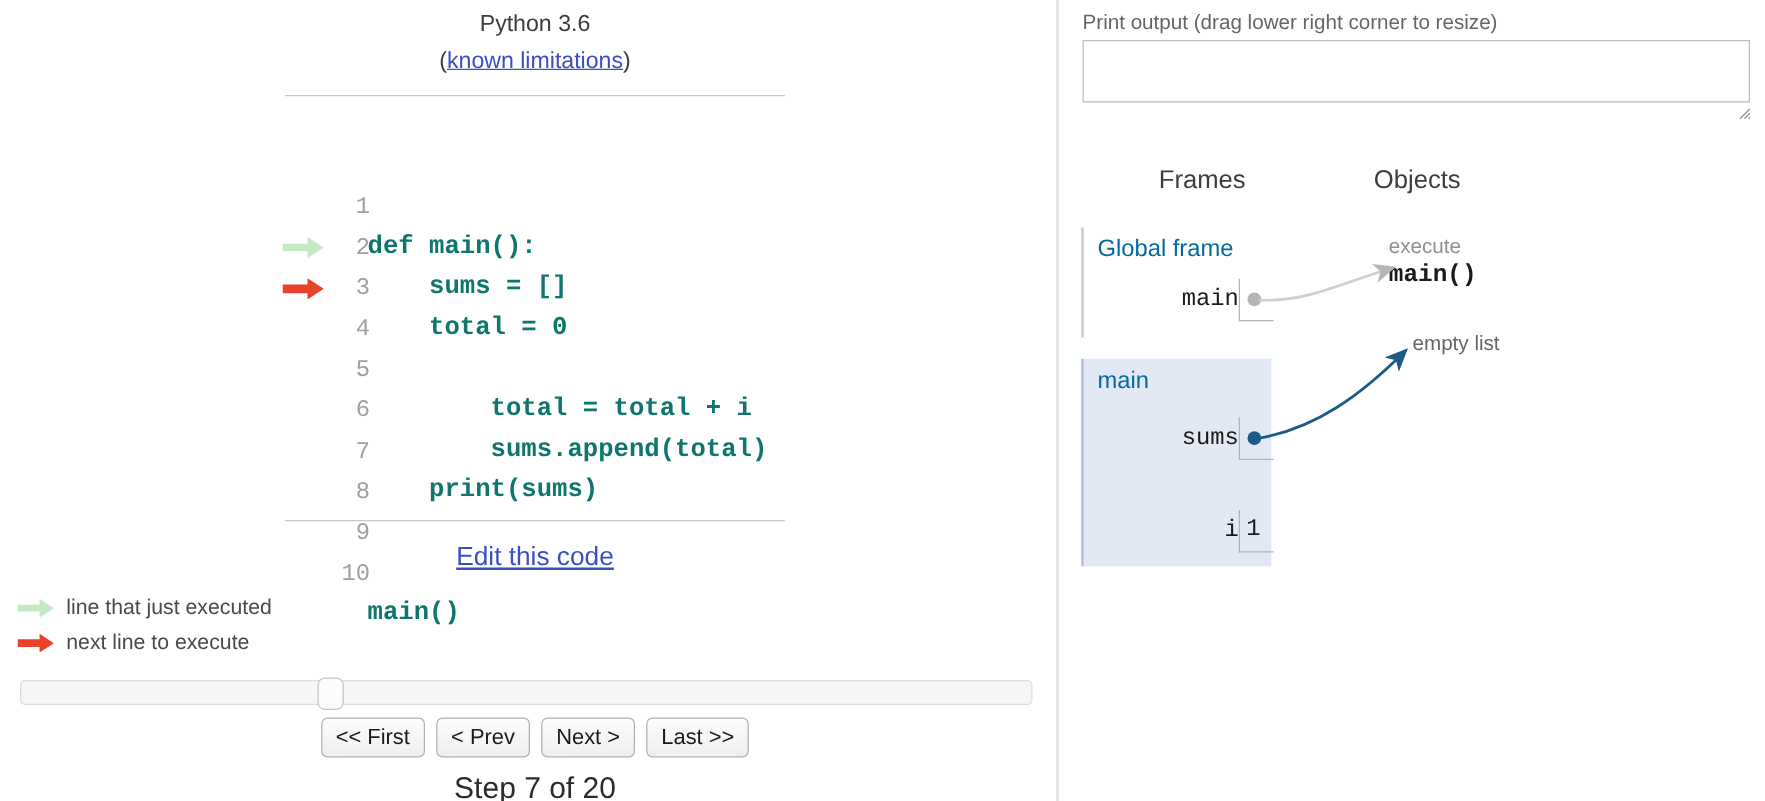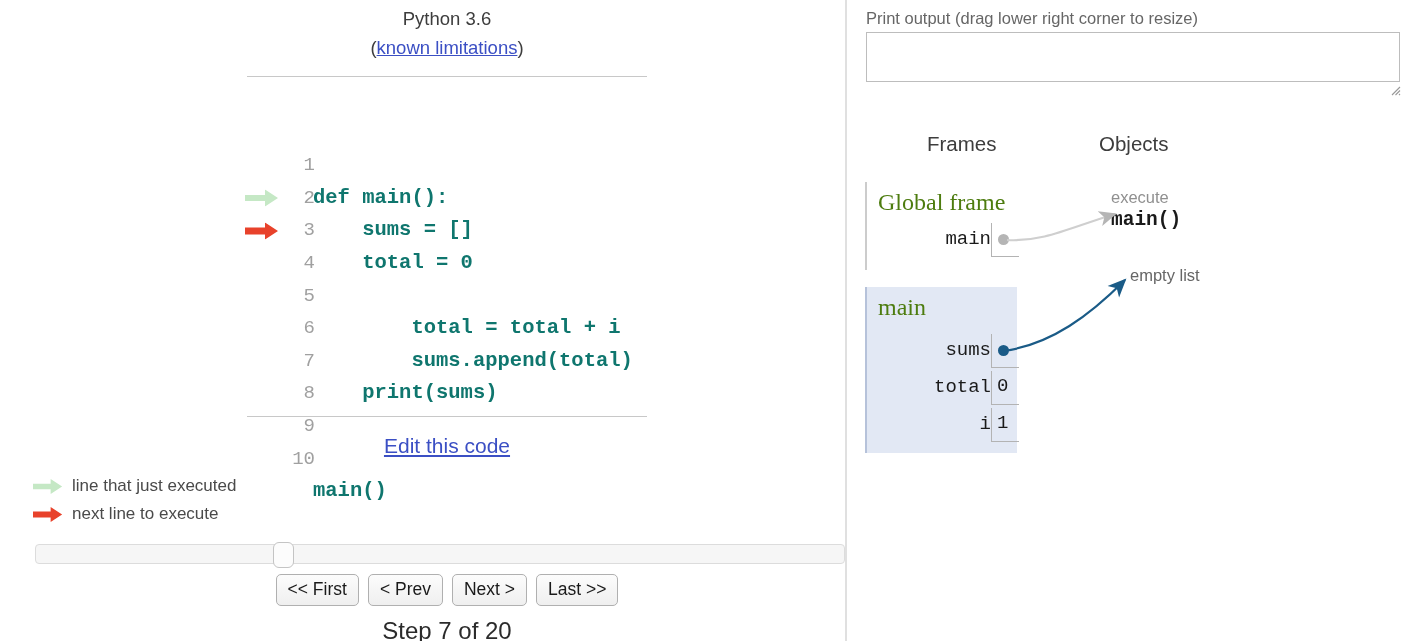--- a/index.html
+++ b/index.html
@@ -15,21 +15,20 @@
     font-family: "Liberation Sans", sans-serif;
     color: #3d3d3d;
   }
 
   
   #left-panel {
     position: absolute;
     left: 0; top: 0;
     width: 845px;
     height: 641px;
-    margin-left: 19px;
   }
   #vertical-divider {
     position: absolute;
     left: 845px; top: 0;
     width: 2px;
     height: 641px;
     background: #e0e0e0;
   }
 
   
@@ -235,23 +234,23 @@
   }
   #main-frame {
     left: 18px; top: 287px;
     width: 152px; height: 166px;
     background: #e2e8f4;
     border-left: 2px solid #b6c2da;
   }
   .frame-title {
     position: absolute;
     left: 11px; top: 7px;
-    font-size: 24px;
-    color: #4d7c0f;
-    font-family: Liberation Serif, serif;
+    font-size: 19px;
+    color: #0369a1;
+    font-family: Liberation Sans, sans-serif;
   }
   .var-row {
     position: absolute;
     left: 0;
     width: 152px;
     height: 37px;
   }
   .var-name {
     position: absolute;
     right: 28px;
@@ -453,26 +452,20 @@
       </span>
     </div>
   </div>
 
   <div class="frame" id="main-frame">
     <div class="frame-title">main</div>
     <div class="var-row" style="top:47px;">
       <span class="var-name">sums</span>
       <span class="var-cell">
         <span class="ptr-dot" style="background:#1a5b87;"></span>
-      </span>
-    </div>
-    <div class="var-row" style="top:84px;">
-      <span class="var-name">total</span>
-      <span class="var-cell">
-        <span class="var-val">0</span>
       </span>
     </div>
     <div class="var-row" style="top:121px;">
       <span class="var-name">i</span>
       <span class="var-cell">
         <span class="var-val">1</span>
       </span>
     </div>
   </div>
 

